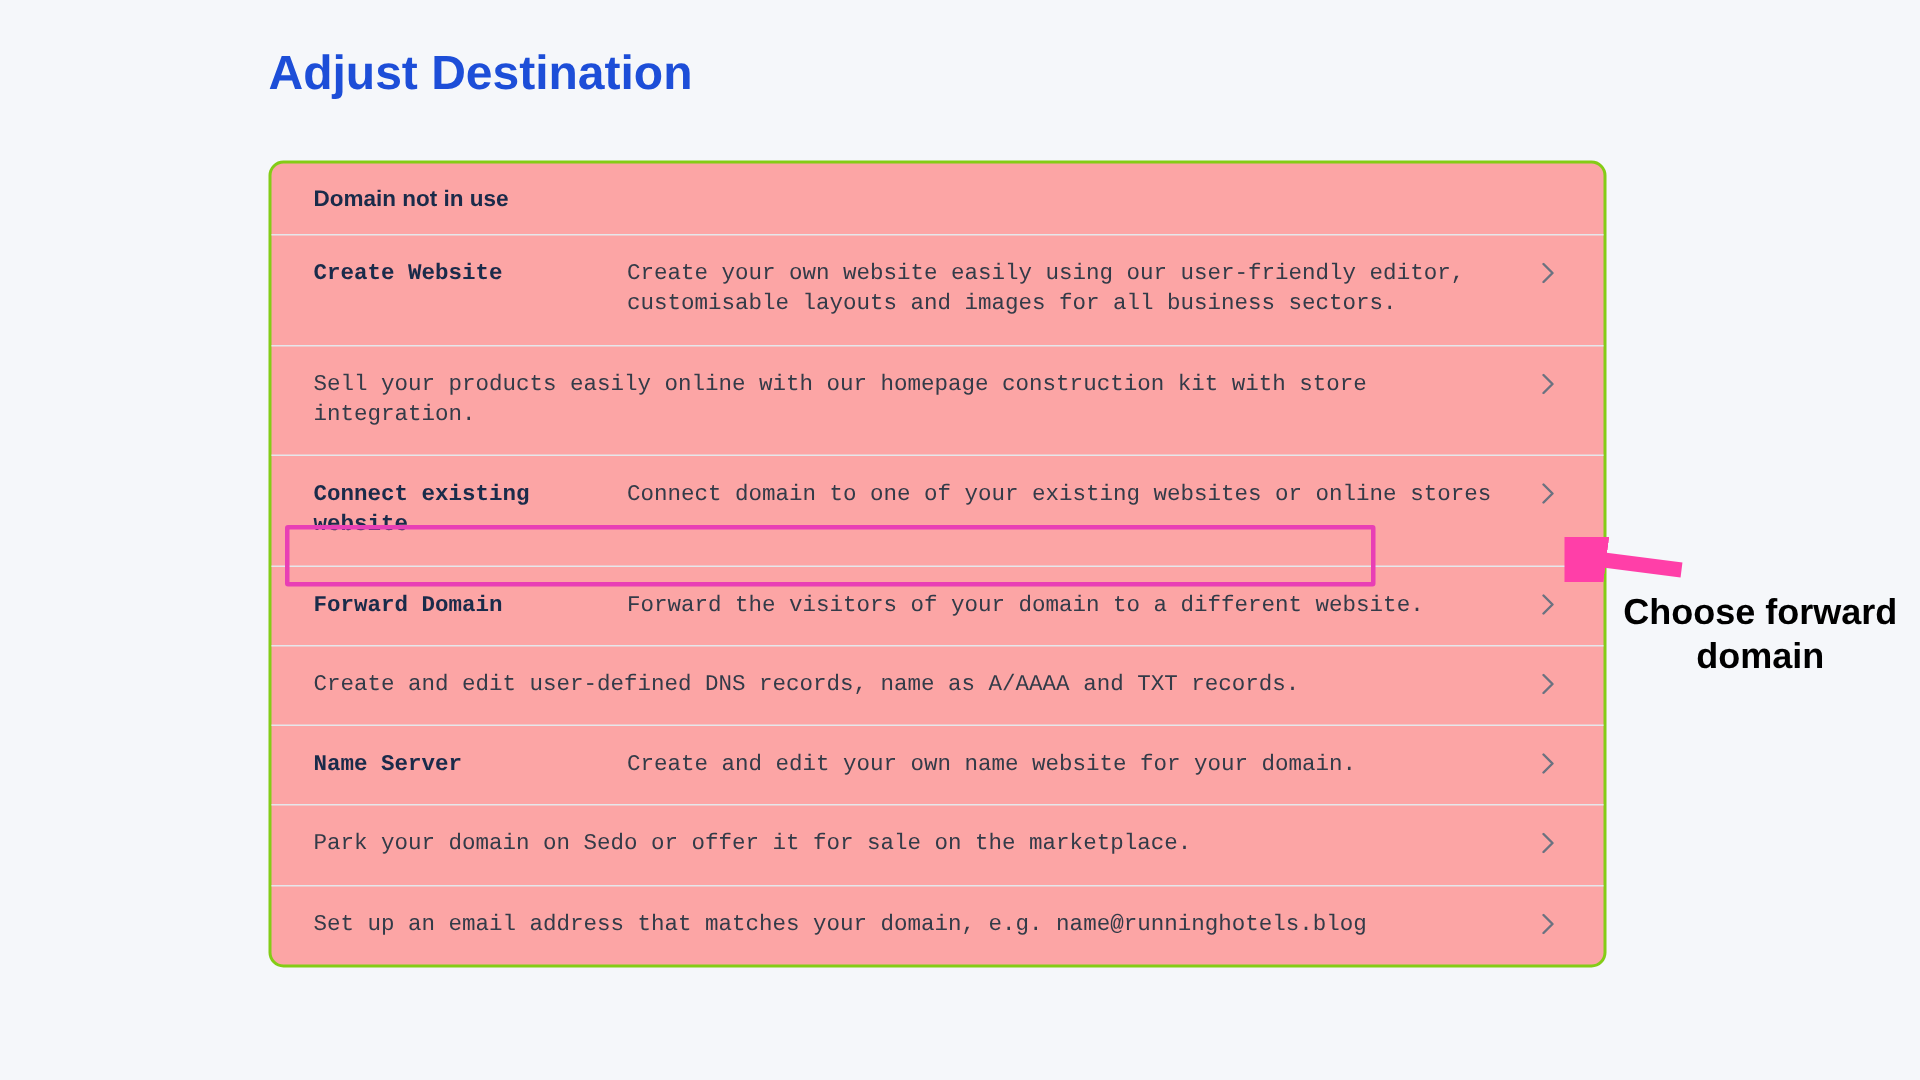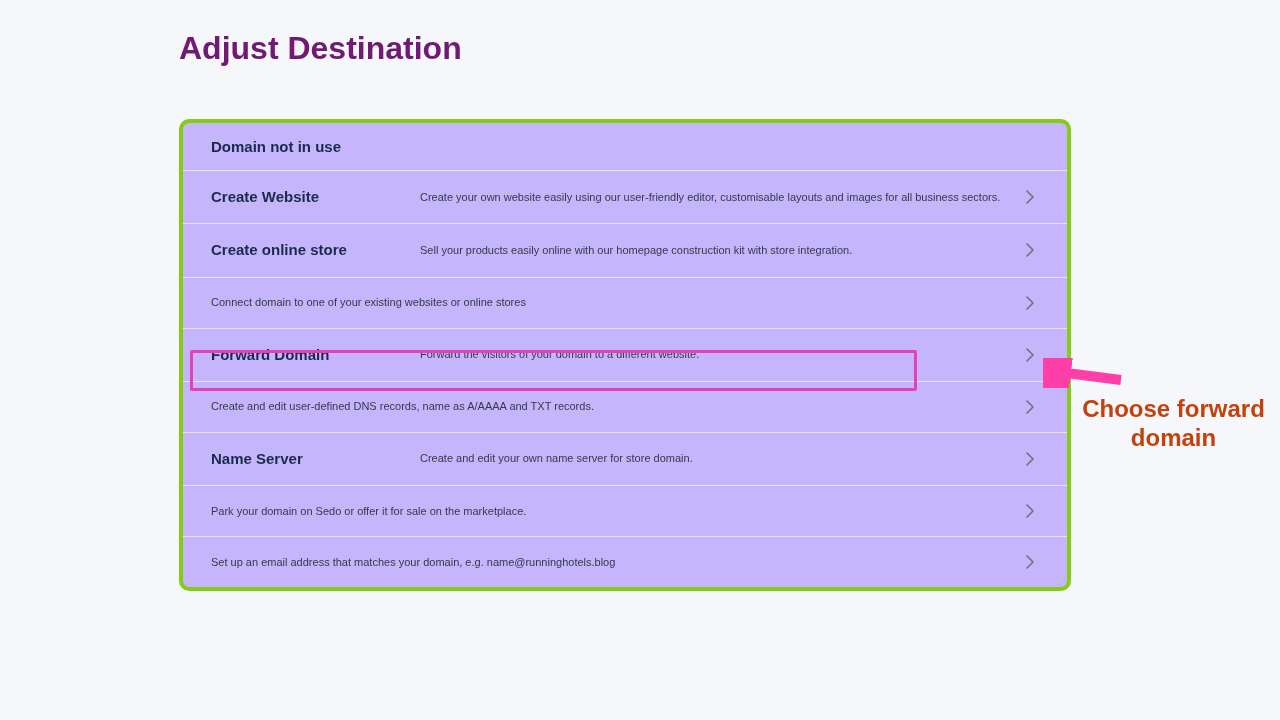--- a/index.html
+++ b/index.html
@@ -13,64 +13,64 @@
     width: 1280px;
     height: 720px;
     overflow: hidden;
   }
   .page-wrapper {
     padding: 30px 0 0 0;
   }
   .page-title {
     font-size: 32px;
     font-weight: 600;
-    color: #701a75;
+    color: #1d4ed8;
     margin-left: 179px;
-    margin-bottom: 52px;
+    margin-bottom: 40px;
   }
   .card-panel {
     margin-left: 179px;
     width: 892px;
-    background: #c4b5fd;
-    border: 4px solid #84cc16;
+    background: #fca5a5;
+    border: 2px solid #84cc16;
     border-radius: 10px;
     overflow: visible;
     position: relative;
   }
   .panel-header {
     padding: 15px 28px;
     font-weight: 600;
     color: #1a2b4a;
     font-size: 15px;
     border-bottom: 1px solid #e5e7eb;
   }
   .option-row {
     display: flex;
-    align-items: center;
     padding: 16px 28px;
     border-bottom: 1px solid #e5e7eb;
     cursor: pointer;
     position: relative;
+    font-family: Liberation Mono, monospace;
   }
   .option-row:last-child {
     border-bottom: none;
   }
   .option-title {
     width: 209px;
     flex-shrink: 0;
     font-weight: 600;
     color: #1a2b4a;
     font-size: 15px;
     line-height: 1.35;
     padding-right: 12px;
   }
   .option-desc {
     flex: 1;
     color: #333b48;
-    font-size: 11px;
+    font-size: 15px;
     line-height: 1.35;
     padding-right: 12px;
   }
   .chevron {
     flex-shrink: 0;
     width: 18px;
     height: 18px;
     display: flex;
     align-items: center;
     justify-content: center;
@@ -98,21 +98,21 @@
   }
   .arrow-annotation svg {
     width: 100%;
     height: 100%;
   }
   .annotation-text {
     position: absolute;
     top: 395px;
     left: 1076px;
     width: 195px;
-    color: #c2410c;
+    color: #000000;
     font-size: 24px;
     font-weight: 700;
     text-align: center;
     line-height: 1.2;
   }
 </style>
 </head>
 <body>
 
 <div class="page-wrapper">
@@ -125,30 +125,30 @@
       <div class="option-title">Create Website</div>
       <div class="option-desc">Create your own website easily using our user-friendly editor, customisable layouts and images for all business sectors.</div>
       <div class="chevron">
         <svg viewBox="0 0 8 14">
             <path d="M1 1 L7 7 L1 13" stroke="#6b7280" stroke-width="1.6" fill="none" stroke-linecap="round" stroke-linejoin="round"></path>
           </svg>
       </div>
     </div>
 
     <div class="option-row">
-      <div class="option-title">Create online store</div>
       <div class="option-desc">Sell your products easily online with our homepage construction kit with store integration.</div>
       <div class="chevron">
         <svg viewBox="0 0 8 14">
             <path d="M1 1 L7 7 L1 13" stroke="#6b7280" stroke-width="1.6" fill="none" stroke-linecap="round" stroke-linejoin="round"></path>
           </svg>
       </div>
     </div>
 
     <div class="option-row">
+      <div class="option-title">Connect existing website</div>
       <div class="option-desc">Connect domain to one of your existing websites or online stores</div>
       <div class="chevron">
         <svg viewBox="0 0 8 14">
             <path d="M1 1 L7 7 L1 13" stroke="#6b7280" stroke-width="1.6" fill="none" stroke-linecap="round" stroke-linejoin="round"></path>
           </svg>
       </div>
     </div>
 
     <div class="option-row">
       <div class="option-title">Forward Domain</div>
@@ -164,21 +164,21 @@
       <div class="option-desc">Create and edit user-defined DNS records, name as A/AAAA and TXT records.</div>
       <div class="chevron">
         <svg viewBox="0 0 8 14">
             <path d="M1 1 L7 7 L1 13" stroke="#6b7280" stroke-width="1.6" fill="none" stroke-linecap="round" stroke-linejoin="round"></path>
           </svg>
       </div>
     </div>
 
     <div class="option-row">
       <div class="option-title">Name Server</div>
-      <div class="option-desc">Create and edit your own name server for store domain.</div>
+      <div class="option-desc">Create and edit your own name website for your domain.</div>
       <div class="chevron">
         <svg viewBox="0 0 8 14">
             <path d="M1 1 L7 7 L1 13" stroke="#6b7280" stroke-width="1.6" fill="none" stroke-linecap="round" stroke-linejoin="round"></path>
           </svg>
       </div>
     </div>
 
 
     <div class="option-row">
       <div class="option-desc">Park your domain on Sedo or offer it for sale on the marketplace.</div>

